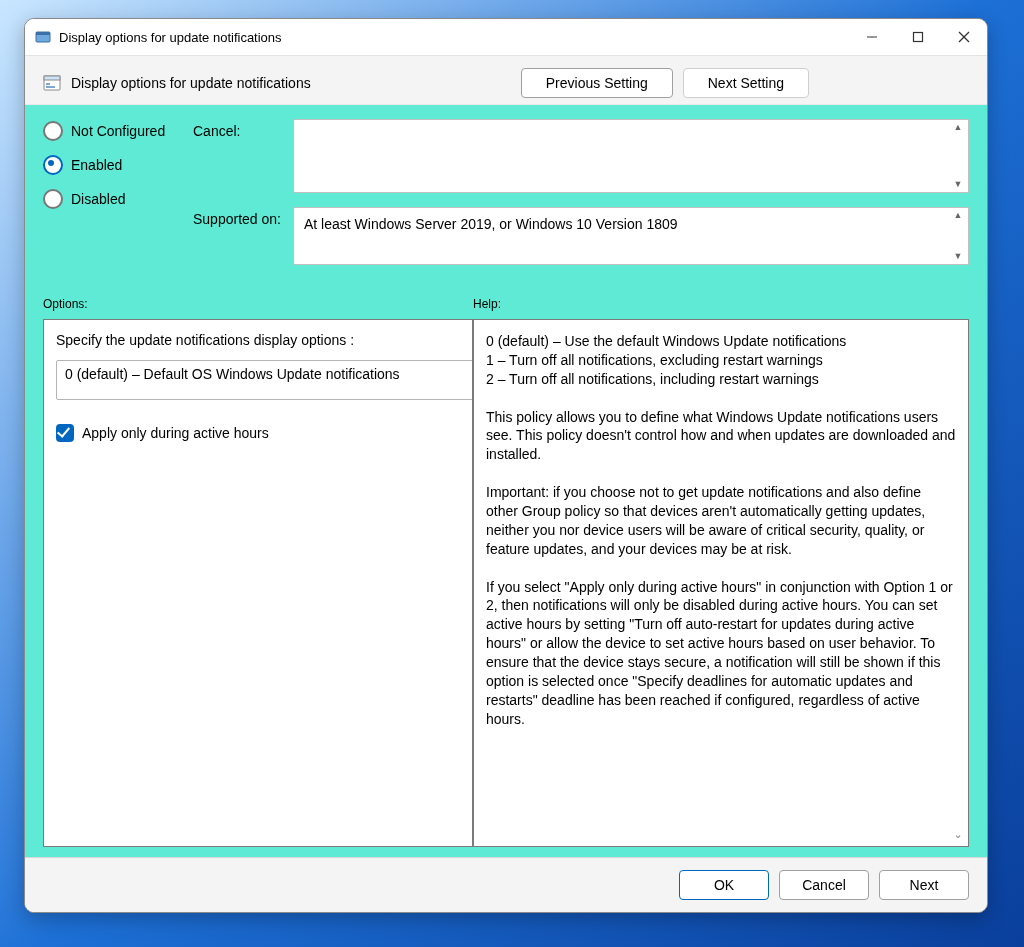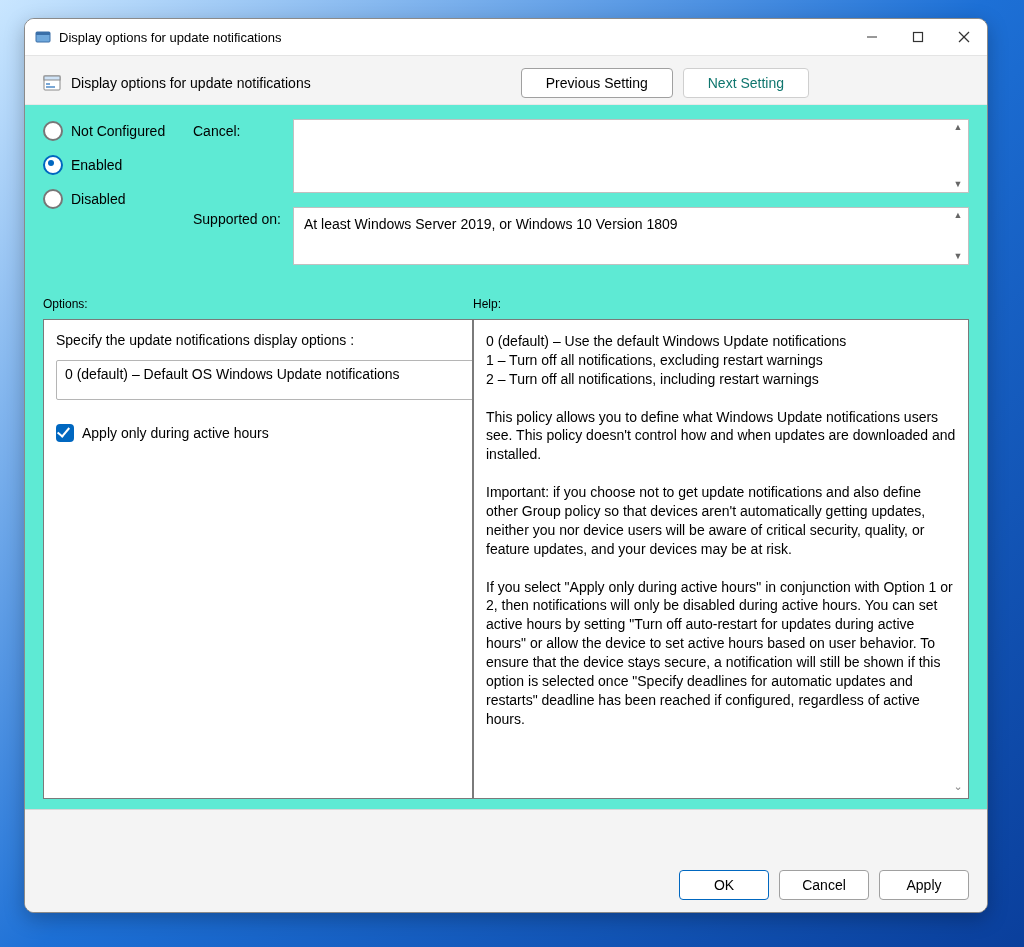--- a/index.html
+++ b/index.html
@@ -87,21 +87,21 @@
   }
   .btn {
     padding: 6px 24px;
     font-size: 14px;
     border: 1px solid #a0a0a0;
     border-radius: 4px;
     background: #fff;
     color: #000;
   }
   .btn.disabled {
-    color: #0f766e;
+    color: #000000;
     border-color: #cfcfcf;
   }
 
   .body {
     flex: 1;
     display: flex;
     flex-direction: column;
     padding: 14px 18px 0 18px;
     background: #5eead4;
     overflow: hidden;
@@ -279,21 +279,20 @@
     gap: 10px;
   }
   .fbtn {
     min-width: 88px;
     padding: 6px 0;
     text-align: center;
     font-size: 14px;
     border: 1px solid #a0a0a0;
     border-radius: 4px;
     background: #fff;
-    margin-top: 48px;
   }
   .fbtn.primary {
     border-color: #0067c0;
     color: #000;
   }
 </style>
 </head>
 <body>
 
 <div class="window">
@@ -403,16 +402,16 @@
 Important: if you choose not to get update notifications and also define other Group policy so that devices aren't automatically getting updates, neither you nor device users will be aware of critical security, quality, or feature updates, and your devices may be at risk.
 
 If you select "Apply only during active hours" in conjunction with Option 1 or 2, then notifications will only be disabled during active hours. You can set active hours by setting "Turn off auto-restart for updates during active hours" or allow the device to set active hours based on user behavior. To ensure that the device stays secure, a notification will still be shown if this option is selected once "Specify deadlines for automatic updates and restarts" deadline has been reached if configured, regardless of active hours.</span><div class="help-scroll">⌄</div></div>
     </div>
 
   </div>
 
   <div class="footer">
     <div class="fbtn primary">OK</div>
     <div class="fbtn">Cancel</div>
-    <div class="fbtn">Apply</div>
+    <div class="fbtn">Next</div>
   </div>
 
 </div>
 
 </body></html>

